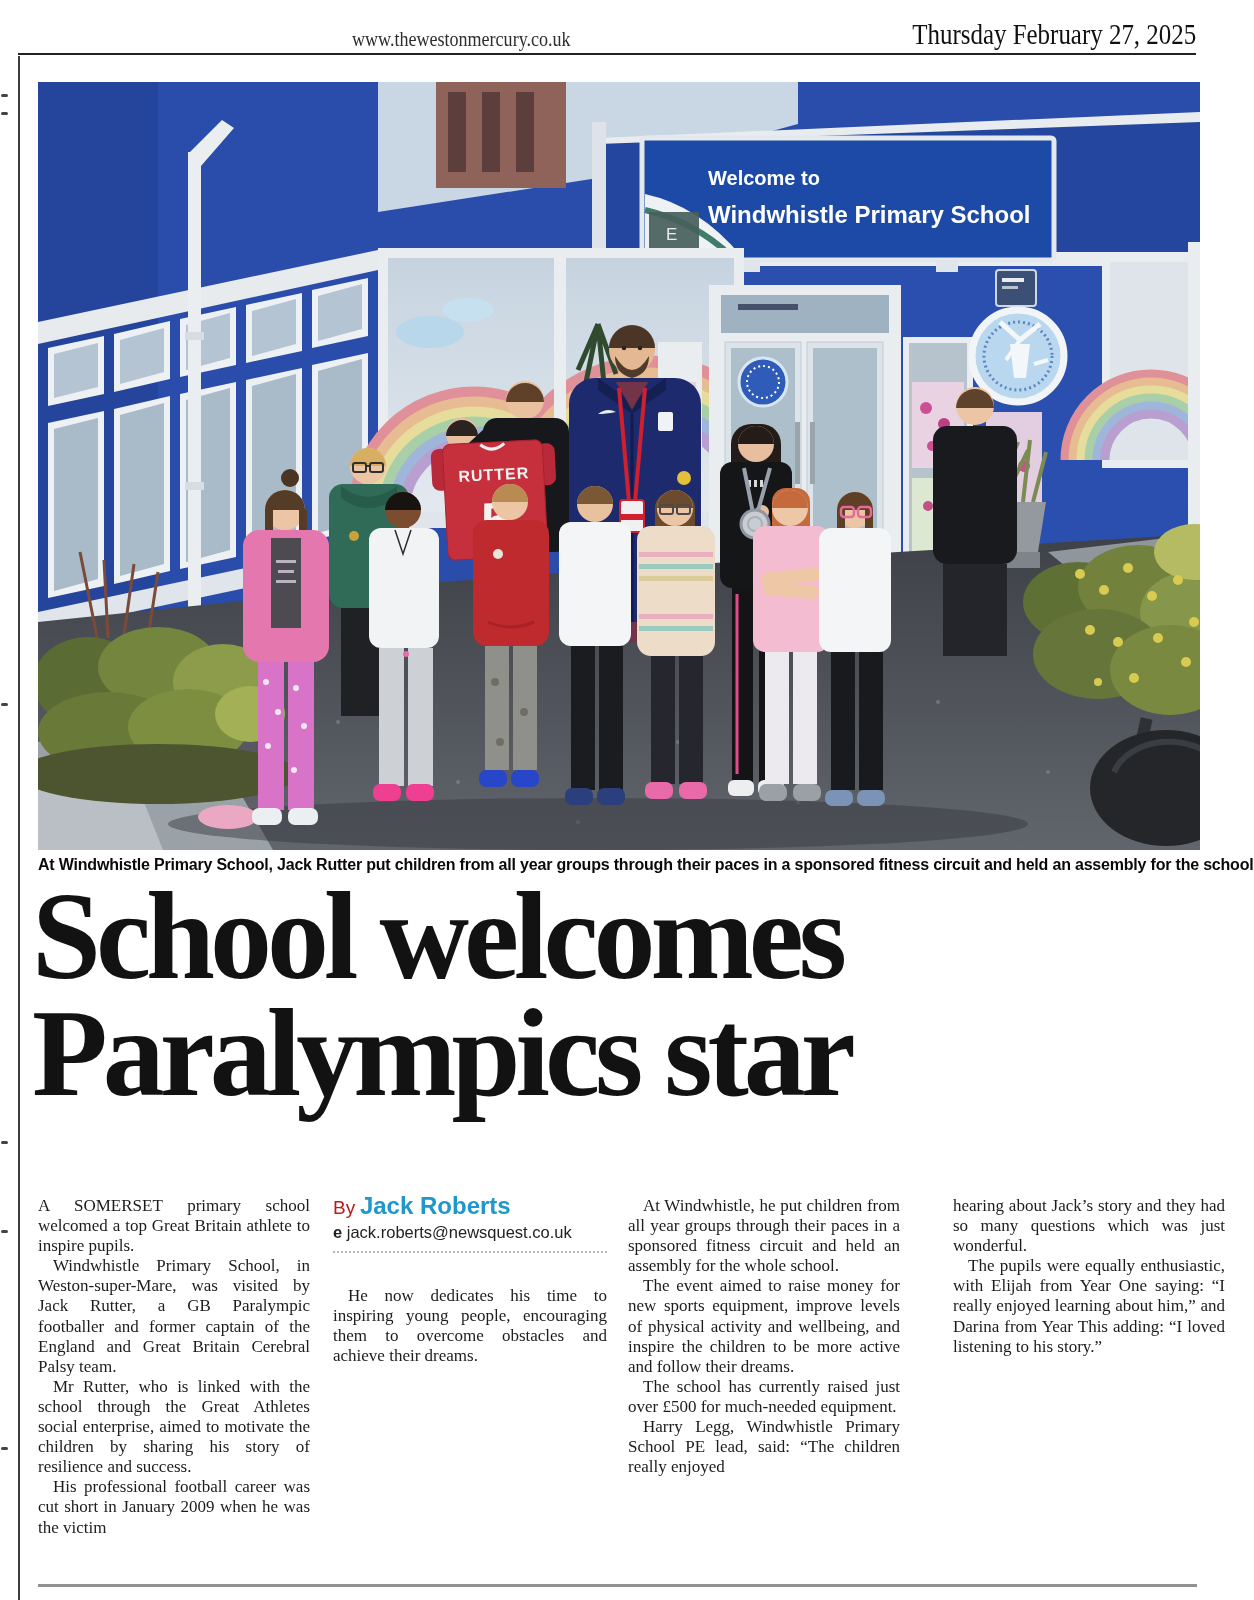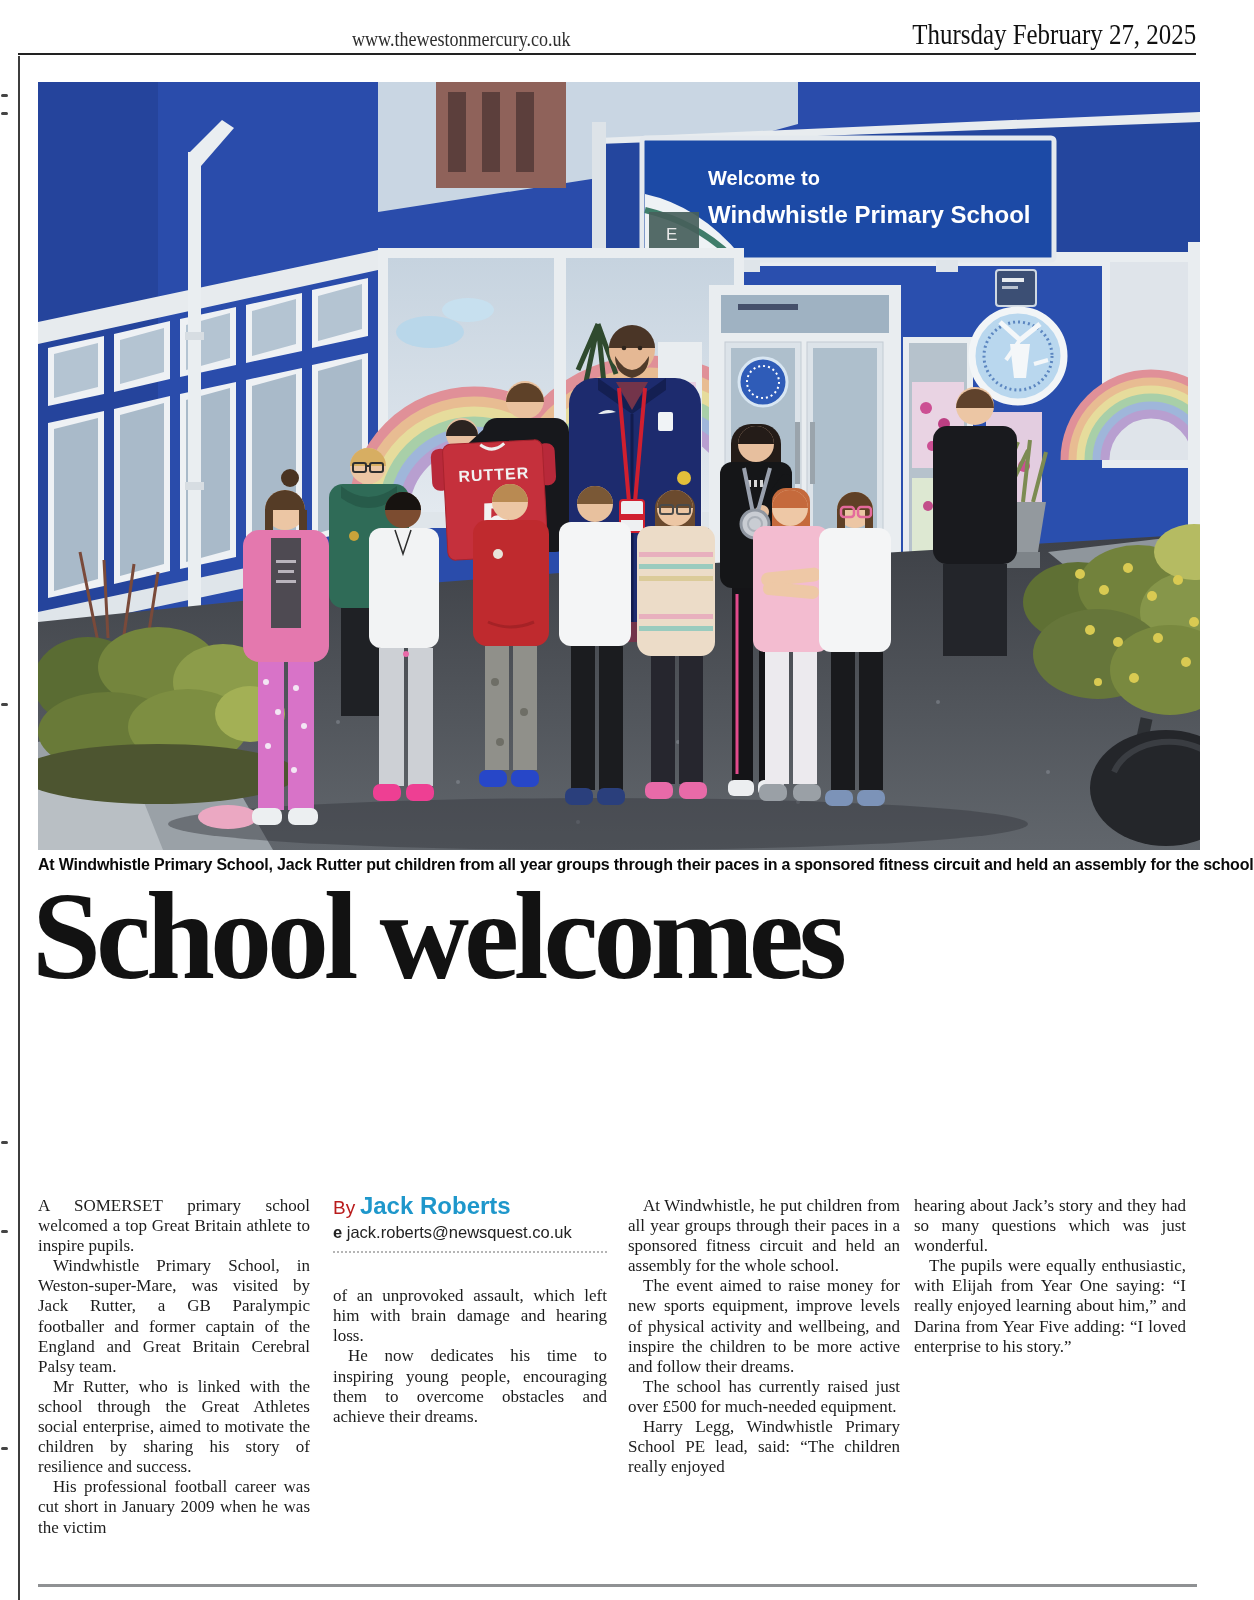--- a/index.html
+++ b/index.html
@@ -23,21 +23,21 @@
             font-family:"Liberation Serif",serif;font-weight:700;color:#121212;
             font-size:124px;line-height:117px;letter-spacing:-5px;}
   
   .col{position:absolute;top:1196px;height:392px;overflow:hidden;text-align:justify;
        font-size:17px;line-height:20.1px;}
   .col p{margin:0;}
   .col p.ind{text-indent:15px;}
   #col1{left:38px;width:272px;}
   #col2{left:333px;width:274px;}
   #col3{left:628px;width:272px;}
-  #col4{left:914px;width:272px;}
+  #col4{left:953px;width:272px;}
   .byline{font-family:"Liberation Sans",sans-serif;padding-bottom:9px;
           border-bottom:2px dotted #b5b5b5;margin-bottom:33px;}
   .byline .by{font-size:19px;color:#b91c1c;}
   .byline .author{font-size:24px;font-weight:bold;}
   .byline .email-row{font-size:16.5px;color:#222;margin-top:3px;}
   .byline .e{font-weight:bold;}
   .bottom-rule{position:absolute;left:38px;top:1584px;width:1159px;height:3px;background:#8f9193;}
   svg text{font-family:"Liberation Sans",sans-serif;}
 </style>
 </head>
@@ -459,50 +459,50 @@
       <ellipse cx="1128" cy="706" rx="76" ry="58" fill="#24262a"></ellipse>
       <path d="M1076,690 A58,44 0 0 1 1180,680" stroke="#3a3d42" stroke-width="6" fill="none"></path>
     </g>
   </svg>
   </div>
 
   <div class="caption">At Windwhistle Primary School, Jack Rutter put children from all year groups through their paces in a sponsored fitness circuit and held an assembly for the school</div>
 
   <div class="headline">
     <div>School welcomes</div>
+    <div>Paralympics star</div>
   </div>
 
   <div class="col" id="col1">
     <p>A SOMERSET primary school welcomed a top Great Britain athlete to inspire pupils.</p>
     <p class="ind">Windwhistle Primary School, in Weston-super-Mare, was visited by Jack Rutter, a GB Paralympic footballer and former captain of the England and Great Britain Cerebral Palsy team.</p>
     <p class="ind">Mr Rutter, who is linked with the school through the Great Athletes social enterprise, aimed to motivate the children by sharing his story of resilience and success.</p>
     <p class="ind">His professional football career was cut short in January 2009 when he was the victim</p>
   </div>
 
   <div class="col" id="col2">
     <div class="byline">
       <div>
         <span class="by">By</span>
         <span class="author" id="byline-author" style="color: rgb(30, 151, 203);">Jack Roberts</span>
       </div>
       <div class="email-row">
         <span class="e">e</span>
         <span>jack.roberts@newsquest.co.uk</span>
       </div>
     </div>
-    <p>of an unprovoked assault, which left him with brain damage and hearing loss.</p>
     <p class="ind">He now dedicates his time to inspiring young people, encouraging them to overcome obstacles and achieve their dreams.</p>
   </div>
 
   <div class="col" id="col3">
     <p class="ind">At Windwhistle, he put children from all year groups through their paces in a sponsored fitness circuit and held an assembly for the whole school.</p>
     <p class="ind">The event aimed to raise money for new sports equipment, improve levels of physical activity and wellbeing, and inspire the children to be more active and follow their dreams.</p>
     <p class="ind">The school has currently raised just over £500 for much-needed equipment.</p>
     <p class="ind">Harry Legg, Windwhistle Primary School PE lead, said: “The children really enjoyed</p>
   </div>
 
   <div class="col" id="col4">
     <p>hearing about Jack’s story and they had so many questions which was just wonderful.</p>
-    <p class="ind">The pupils were equally enthusiastic, with Elijah from Year One saying: “I really enjoyed learning about him,” and Darina from Year Five adding: “I loved enterprise to his story.”</p>
+    <p class="ind">The pupils were equally enthusiastic, with Elijah from Year One saying: “I really enjoyed learning about him,” and Darina from Year This adding: “I loved listening to his story.”</p>
   </div>
 
   <div class="bottom-rule"></div>
 </div>
 
 </body></html>

